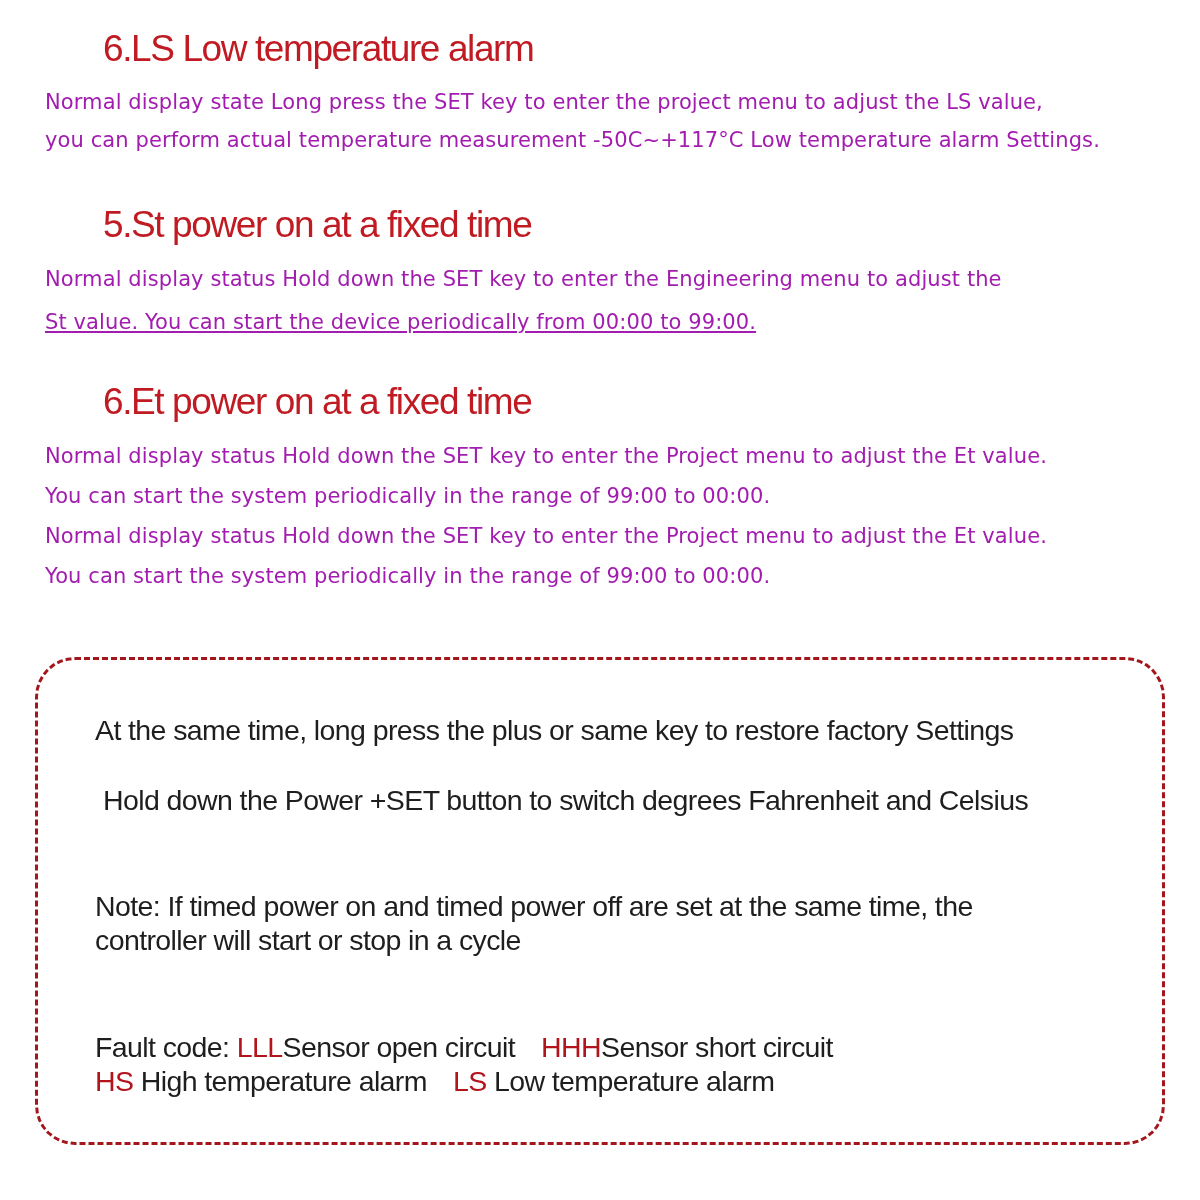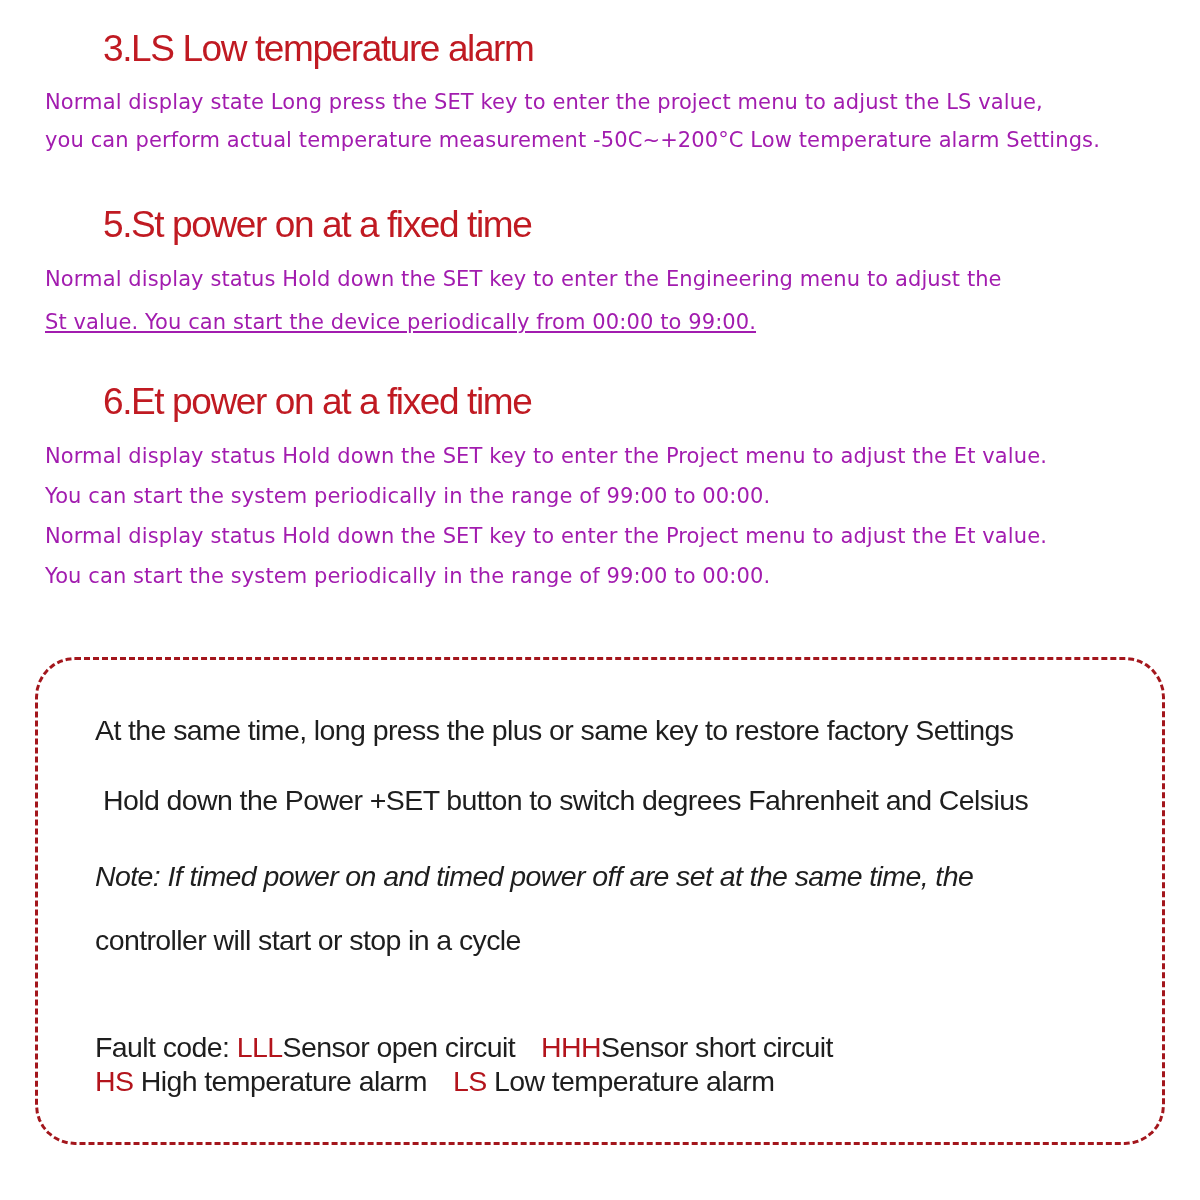--- a/index.html
+++ b/index.html
@@ -31,39 +31,39 @@
     position: absolute; left: 95px; margin: 0;
     font-family: "Liberation Sans", sans-serif;
     font-size: 28.5px; letter-spacing: -0.6px;
     color: #1e1e1e; white-space: nowrap;
   }
   .code { color: #b3141c; }
 </style>
 </head>
 <body>
 
-<h2 class="heading" style="top:28px;">3.LS Low temperature alarm</h2>
+<h2 class="heading" style="top:28px;">6.LS Low temperature alarm</h2>
 <p class="para-line" style="top:90px;">Normal display state Long press the SET key to enter the project menu to adjust the LS value,</p>
-<p class="para-line" style="top:128px;">you can perform actual temperature measurement -50C~+200°C Low temperature alarm Settings.</p>
+<p class="para-line" style="top:128px;">you can perform actual temperature measurement -50C~+117°C Low temperature alarm Settings.</p>
 
 <h2 class="heading" style="top:204px;">5.St power on at a fixed time</h2>
 <p class="para-line" style="top:267px;">Normal display status Hold down the SET key to enter the Engineering menu to adjust the</p>
 <p class="para-line" style="top:310px;text-decoration:underline;">St value. You can start the device periodically from 00:00 to 99:00.</p>
 
 <h2 class="heading" style="top:381px;">6.Et power on at a fixed time</h2>
 <p class="para-line" style="top:444px;">Normal display status Hold down the SET key to enter the Project menu to adjust the Et value.</p>
 <p class="para-line" style="top:484px;">You can start the system periodically in the range of 99:00 to 00:00.</p>
 <p class="para-line" style="top:524px;">Normal display status Hold down the SET key to enter the Project menu to adjust the Et value.</p>
 <p class="para-line" style="top:564px;">You can start the system periodically in the range of 99:00 to 00:00.</p>
 
 <div class="box"></div>
 
 <p class="box-line" style="top:714px;">At the same time, long press the plus or same key to restore factory Settings</p>
 <p class="box-line" style="top:784px;margin-left:8px;">Hold down the Power +SET button to switch degrees Fahrenheit and Celsius</p>
-<p class="box-line" style="top:860px;font-style:italic;">Note: If timed power on and timed power off are set at the same time, the</p>
+<p class="box-line" style="top:890px;">Note: If timed power on and timed power off are set at the same time, the</p>
 <p class="box-line" style="top:924px;text-align:right;">controller will start or stop in a cycle</p>
 
 <p class="box-line" style="top:995px;margin-top:36px;">
   <span>Fault code: </span><span class="code">LLL</span><span>Sensor open circuit</span><span style="display:inline-block;width:26px;"></span><span class="code">HHH</span><span>Sensor short circuit</span>
 </p>
 
 <p class="box-line" style="top:1065px;text-align:right;">
   <span class="code">HS</span><span> High temperature alarm</span><span style="display:inline-block;width:26px;"></span><span class="code">LS</span><span> Low temperature alarm</span>
 </p>
 

